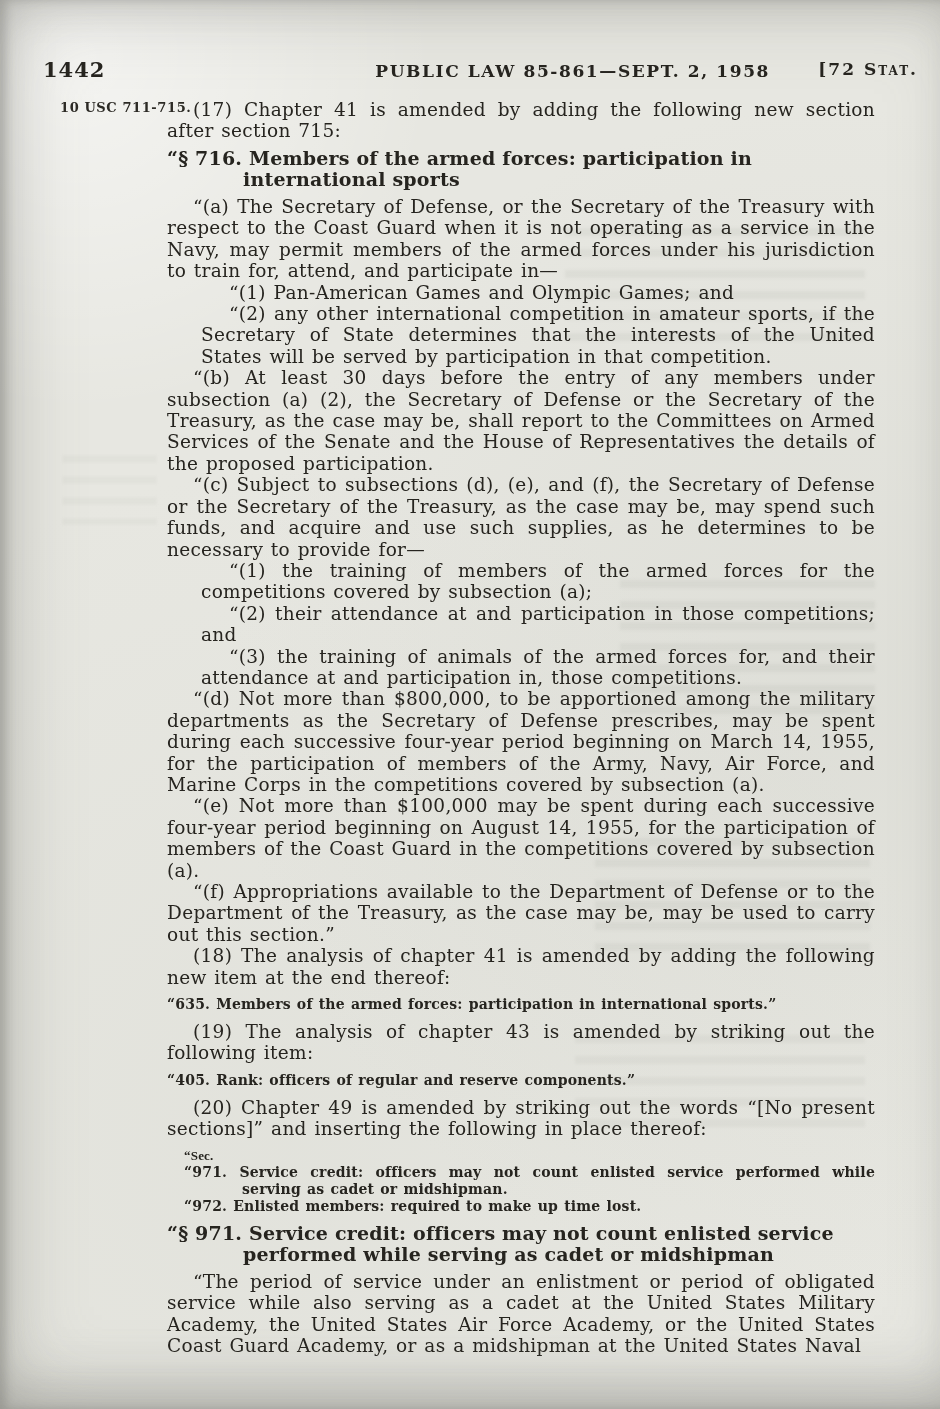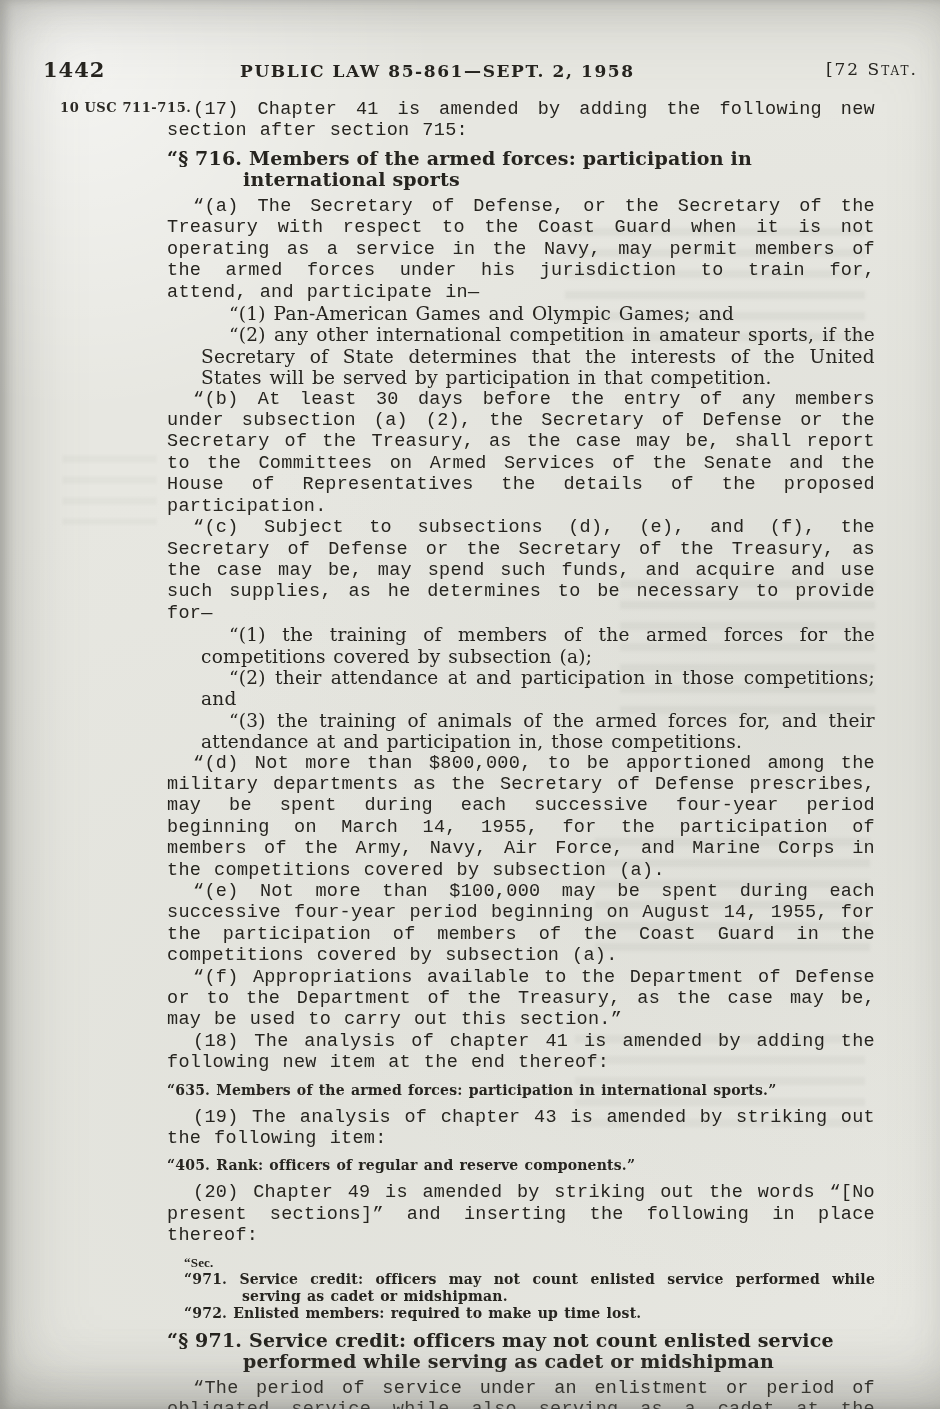--- a/index.html
+++ b/index.html
@@ -41,41 +41,41 @@
   .g4 { left:575px; top:1035px; width:290px; height:100px; opacity:0.4; }
   .g5 { left:62px;  top:455px;  width:95px;  height:70px;  opacity:0.3; }
 
   
   .page-number {
     position:absolute; left:43px; top:57px;
     font-size:21px; font-weight:bold; letter-spacing:1px;
   }
   .law-title {
     position:absolute; left:240px; top:61px; width:530px;
-    text-align:left; font-size:17px; font-weight:bold; letter-spacing:1.6px;
+    text-align:right; font-size:17px; font-weight:bold; letter-spacing:1.6px;
     white-space:nowrap;
   }
   .stat-ref {
     position:absolute; right:58px; top:59px;
-    font-size:17px; font-weight:normal;
+    font-size:17px; font-weight:bold;
     font-variant:small-caps; letter-spacing:2px;
   }
   .margin-note {
     position:absolute; left:60px; top:100px;
     font-size:13px; font-weight:bold; letter-spacing:0.6px;
     color:#2c2a25;
   }
 
   
   .column { position:absolute; left:167px; top:99px; width:708px; }
   .body-p {
     margin:0; font-size:18.5px; line-height:21.4px;
     text-align:justify; letter-spacing:0.3px; word-spacing:1.5px;
   }
-  .indent { text-indent:26px;font-family:Liberation Mono, monospace; }
+  .indent { text-indent:26px; }
   .sub { margin-left:34px; text-indent:28px; }
   .s-head {
     font-weight:bold; font-size:19px; line-height:21.6px;
     padding-left:76px; text-indent:-76px;
     margin:6px 0 5px 0; letter-spacing:0.2px;
   }
   .analysis {
     font-weight:bold; font-size:14px; line-height:17px;
     margin:8px 0; letter-spacing:0.2px; word-spacing:1px;
   }

